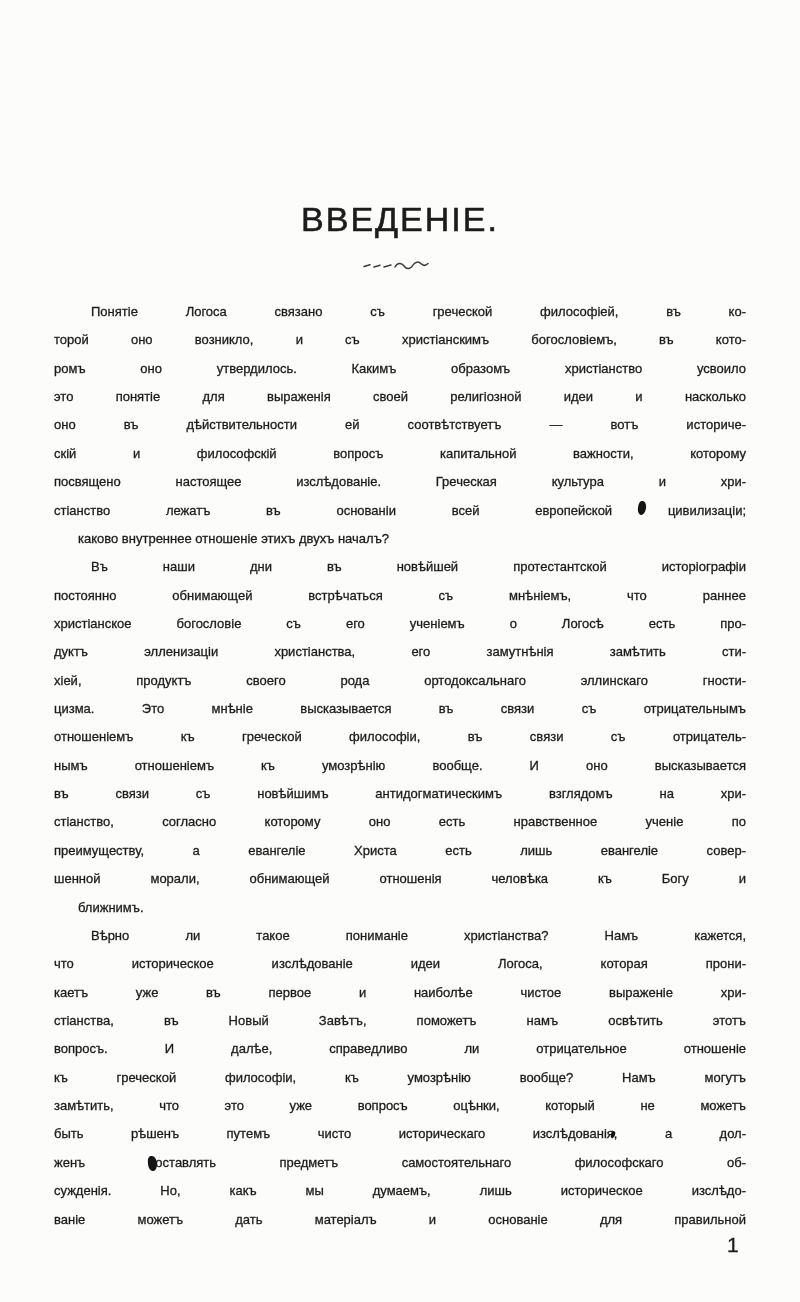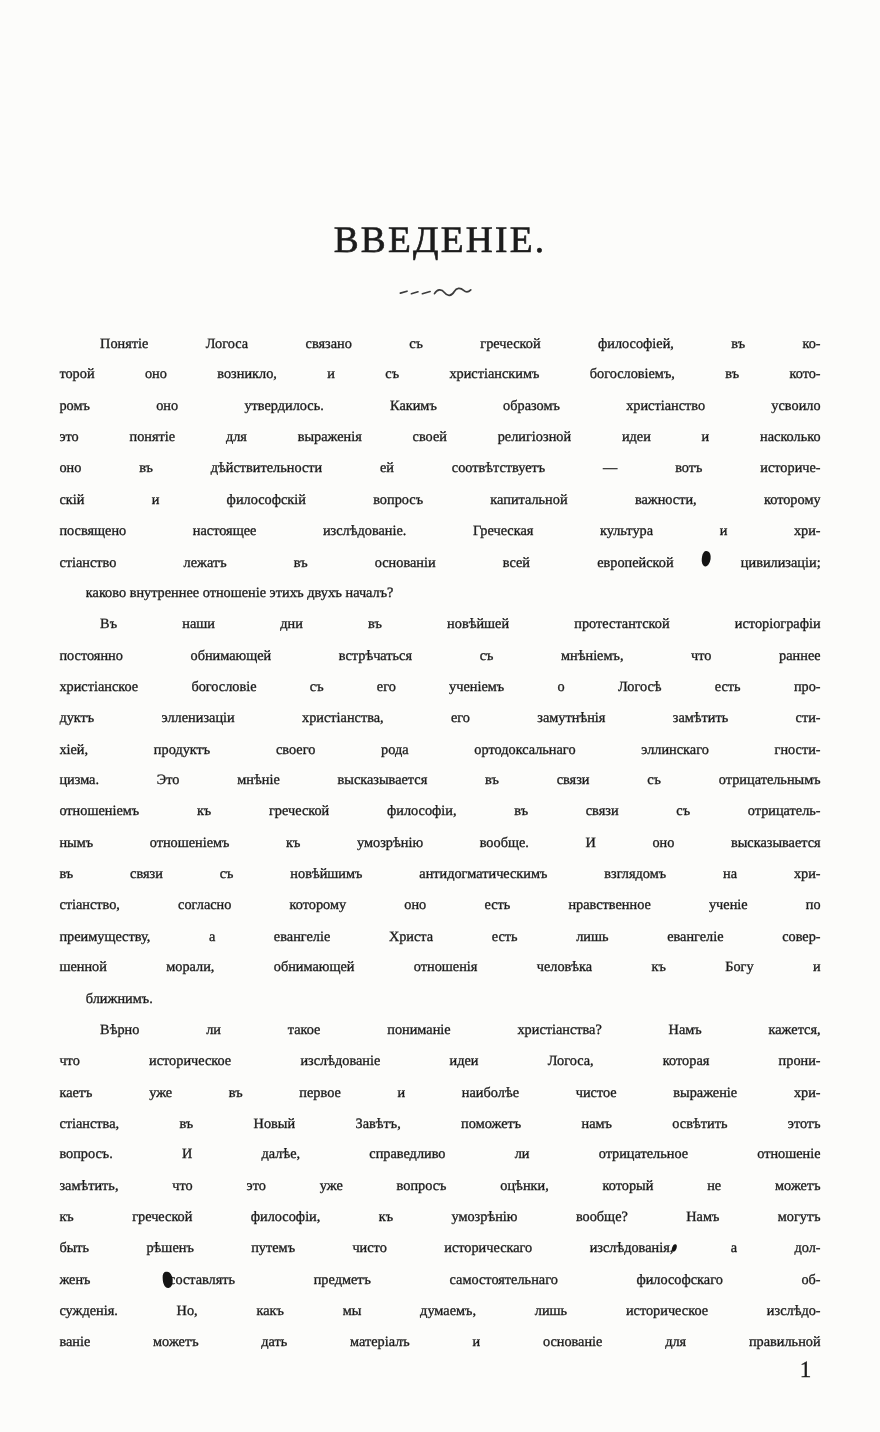--- a/index.html
+++ b/index.html
@@ -1,21 +1,21 @@
 <!DOCTYPE html>
 <html><head>
 <meta charset="utf-8">
 <style>
   html, body { margin: 0; padding: 0; background: #ffffff; }
   .page {
     position: relative;
     width: 800px;
     height: 1302px;
     background: #fcfcfa;
-    font-family: Liberation Serif, serif;
+    font-family: Liberation Sans, sans-serif;
     color: #1c1c1c;
     overflow: hidden;
     -webkit-text-stroke: 0.3px #1c1c1c;
   }
   .chapter-title {
     position: absolute;
     top: 200px;
     left: 54px;
     width: 692px;
     text-align: center;
@@ -109,22 +109,22 @@
     <div class="line">въ связи съ новѣйшимъ антидогматическимъ взглядомъ на хри-</div>
     <div class="line">стіанство, согласно которому оно есть нравственное ученіе по</div>
     <div class="line">преимуществу, а евангеліе Христа есть лишь евангеліе совер-</div>
     <div class="line">шенной морали, обнимающей отношенія человѣка къ Богу и</div>
     <div class="line end">ближнимъ.</div>
     <div class="line indent">Вѣрно ли такое пониманіе христіанства? Намъ кажется,</div>
     <div class="line">что историческое изслѣдованіе идеи Логоса, которая прони-</div>
     <div class="line">каетъ уже въ первое и наиболѣе чистое выраженіе хри-</div>
     <div class="line">стіанства, въ Новый Завѣтъ, поможетъ намъ освѣтить этотъ</div>
     <div class="line">вопросъ. И далѣе, справедливо ли отрицательное отношеніе</div>
+    <div class="line">къ греческой философіи, къ умозрѣнію вообще? Намъ могутъ</div>
     <div class="line">замѣтить, что это уже вопросъ оцѣнки, который не можетъ</div>
-    <div class="line">къ греческой философіи, къ умозрѣнію вообще? Намъ могутъ</div>
     <div class="line">быть рѣшенъ путемъ чисто историческаго изслѣдованія, а дол-</div>
     <div class="line">женъ составлять предметъ самостоятельнаго философскаго об-</div>
     <div class="line">сужденія. Но, какъ мы думаемъ, лишь историческое изслѣдо-</div>
     <div class="line">ваніе можетъ дать матеріалъ и основаніе для правильной</div>
   </div>
 
   <div class="blot blot-1"></div>
   <div class="blot blot-2"></div>
   <div class="blot blot-3"></div>
 

